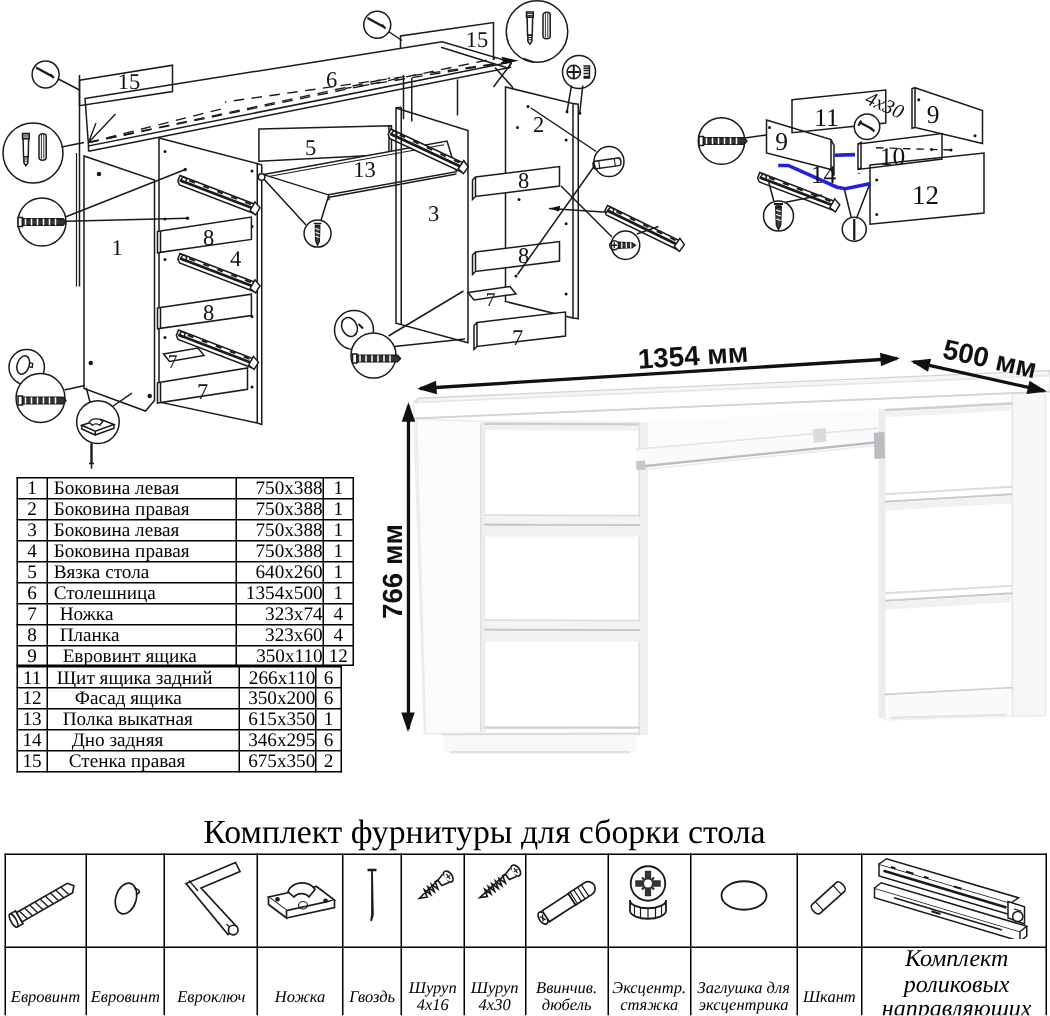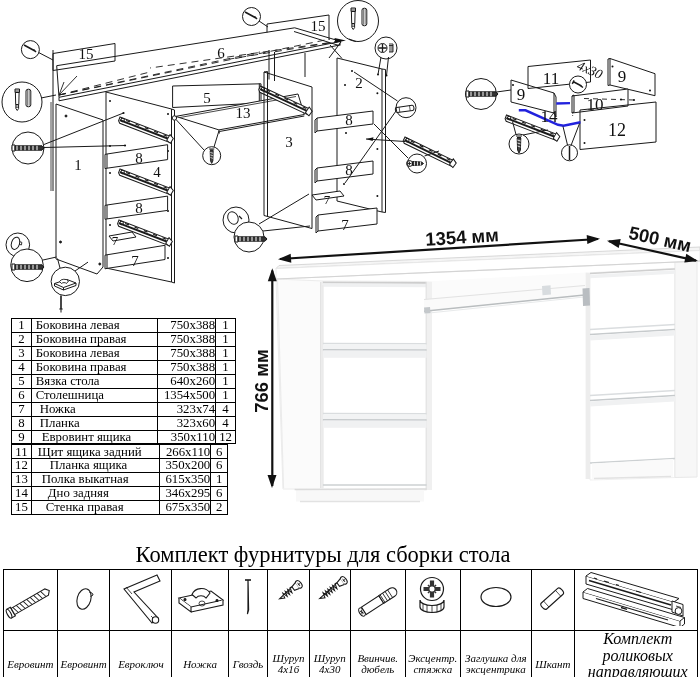--- a/index.html
+++ b/index.html
@@ -364,21 +364,21 @@
         </colgroup>
     <tbody>
           <tr>
             <td class="num">11</td>
             <td class="nm" style="padding-left:6px">Щит ящика задний</td>
             <td class="sz">266x110</td>
             <td class="q">6</td>
           </tr>
     <tr>
             <td class="num">12</td>
-            <td class="nm" style="padding-left:18px">Планка ящика</td>
+            <td class="nm" style="padding-left:18px">Фасад ящика</td>
             <td class="sz">350x200</td>
             <td class="q">6</td>
           </tr>
     <tr>
             <td class="num">13</td>
             <td class="nm" style="padding-left:10px">Полка выкатная</td>
             <td class="sz">615x350</td>
             <td class="q">1</td>
           </tr>
     <tr>

